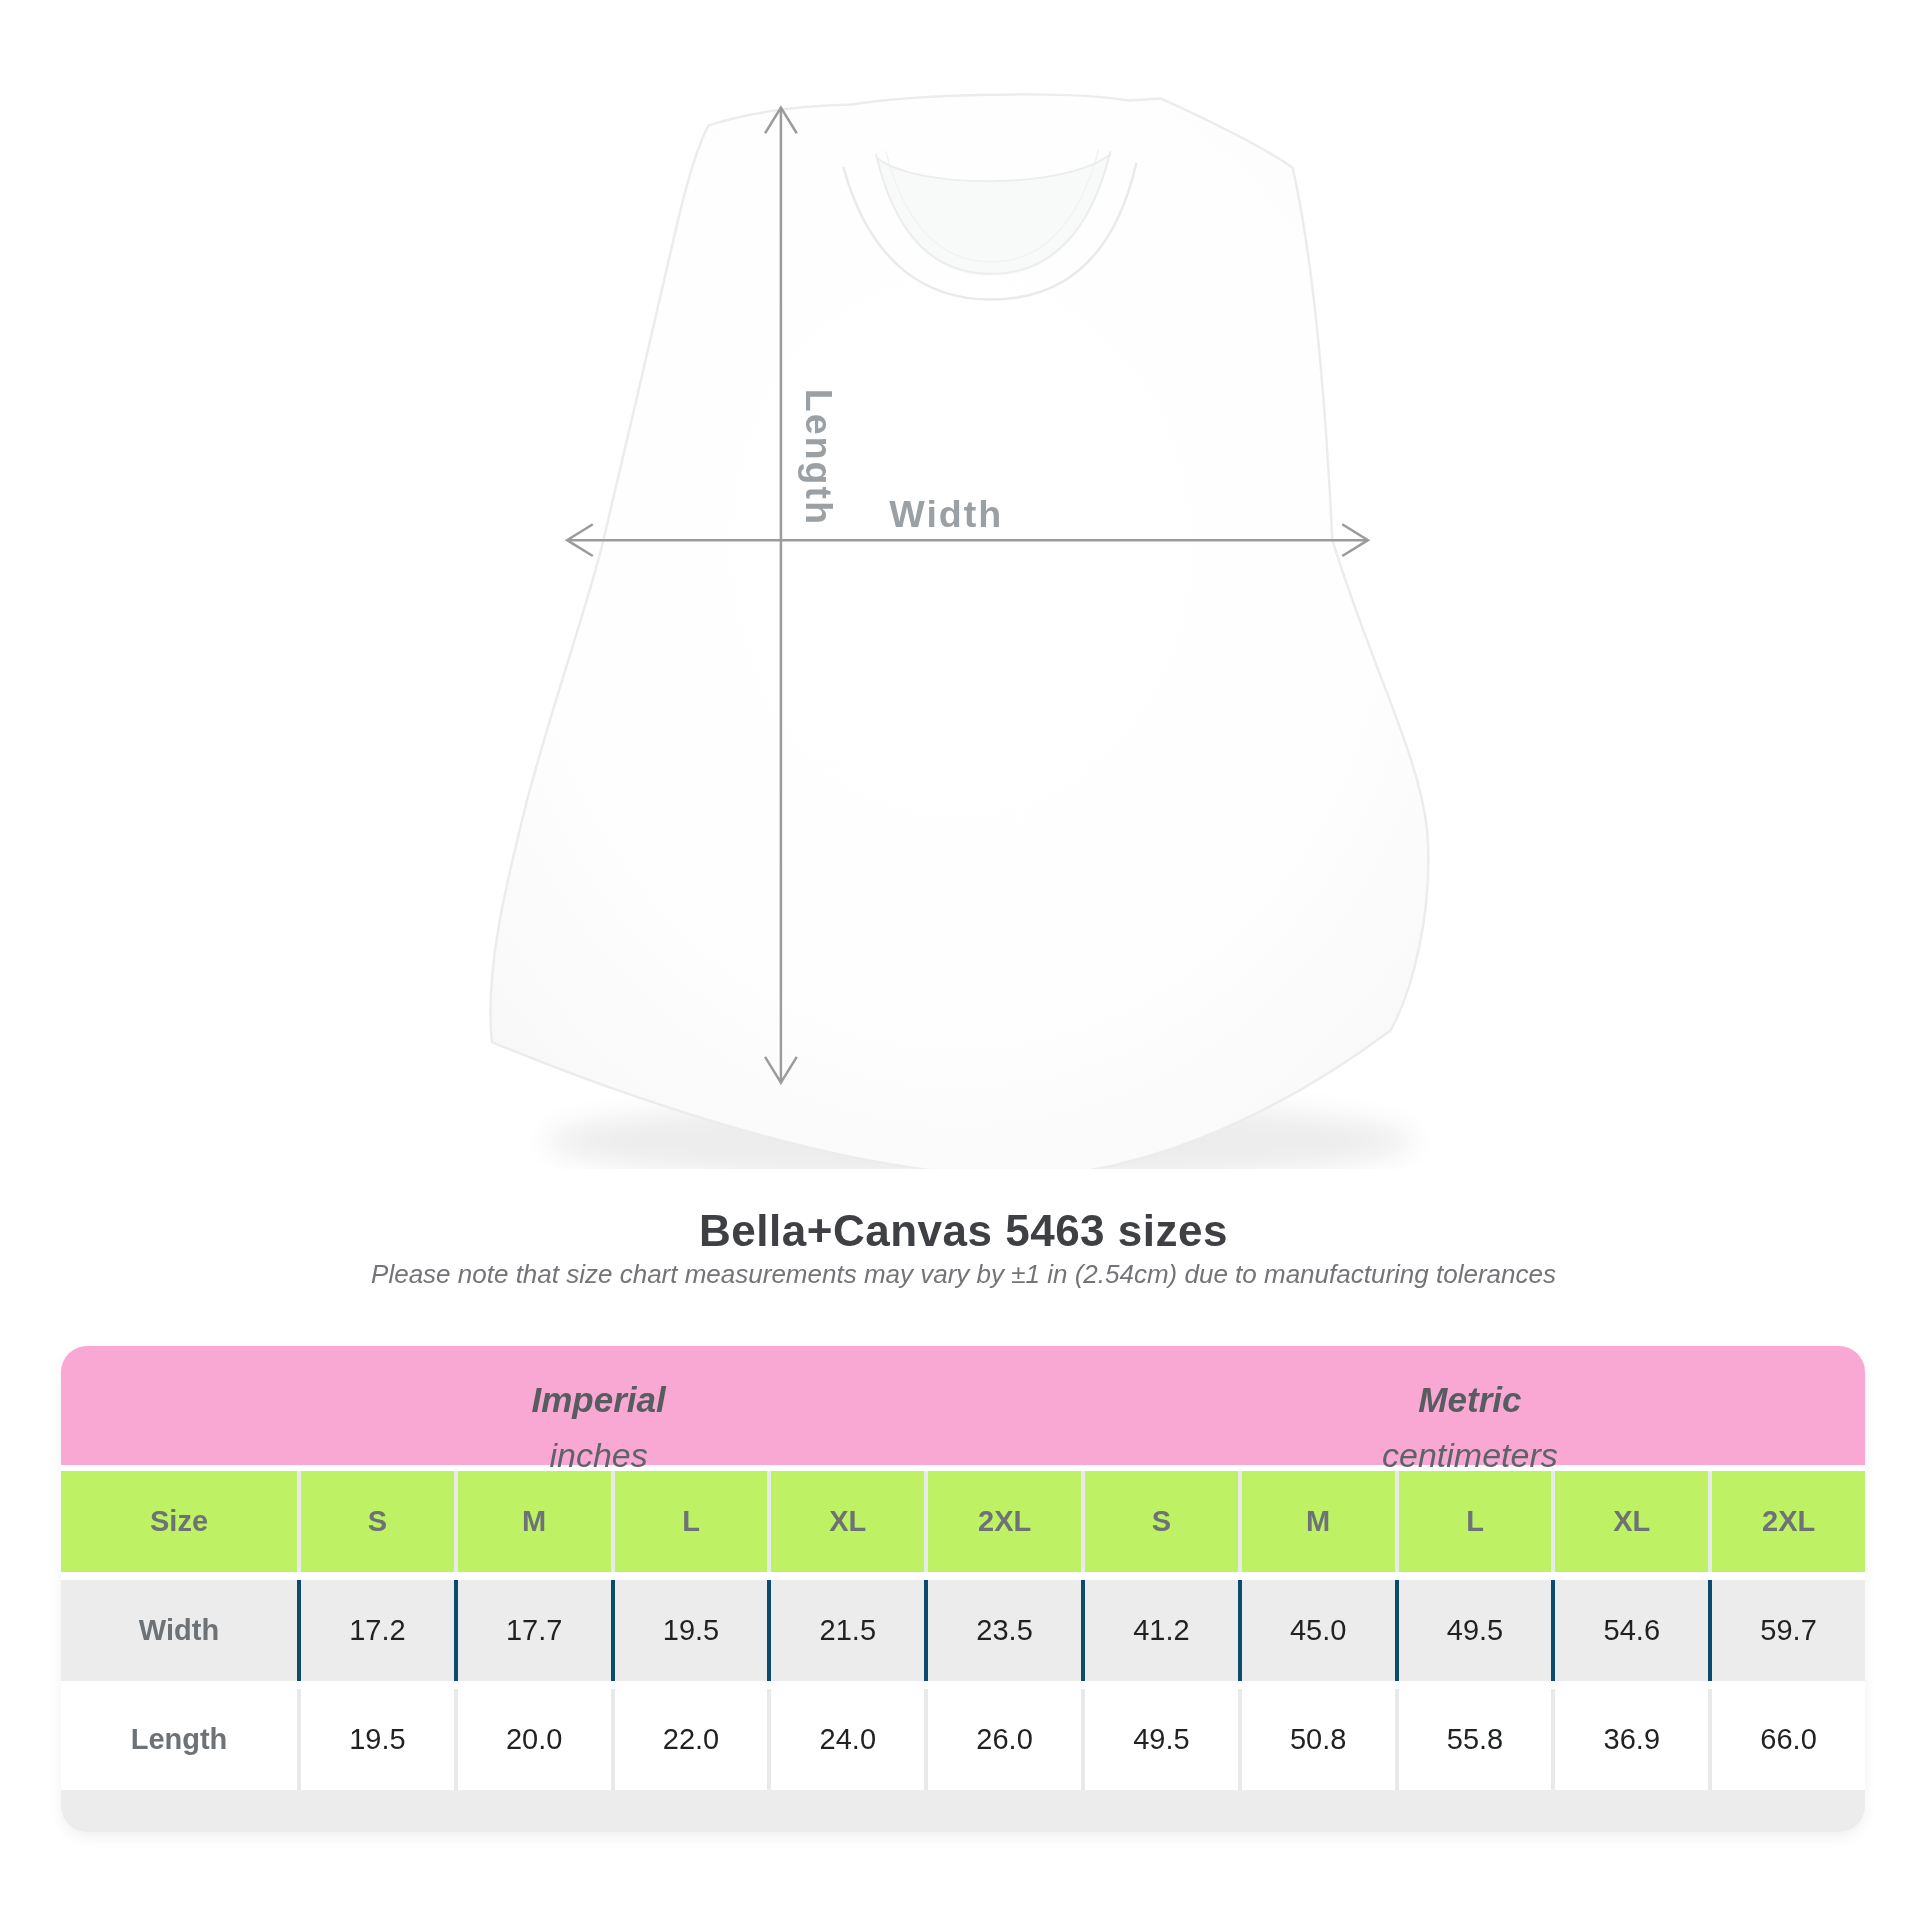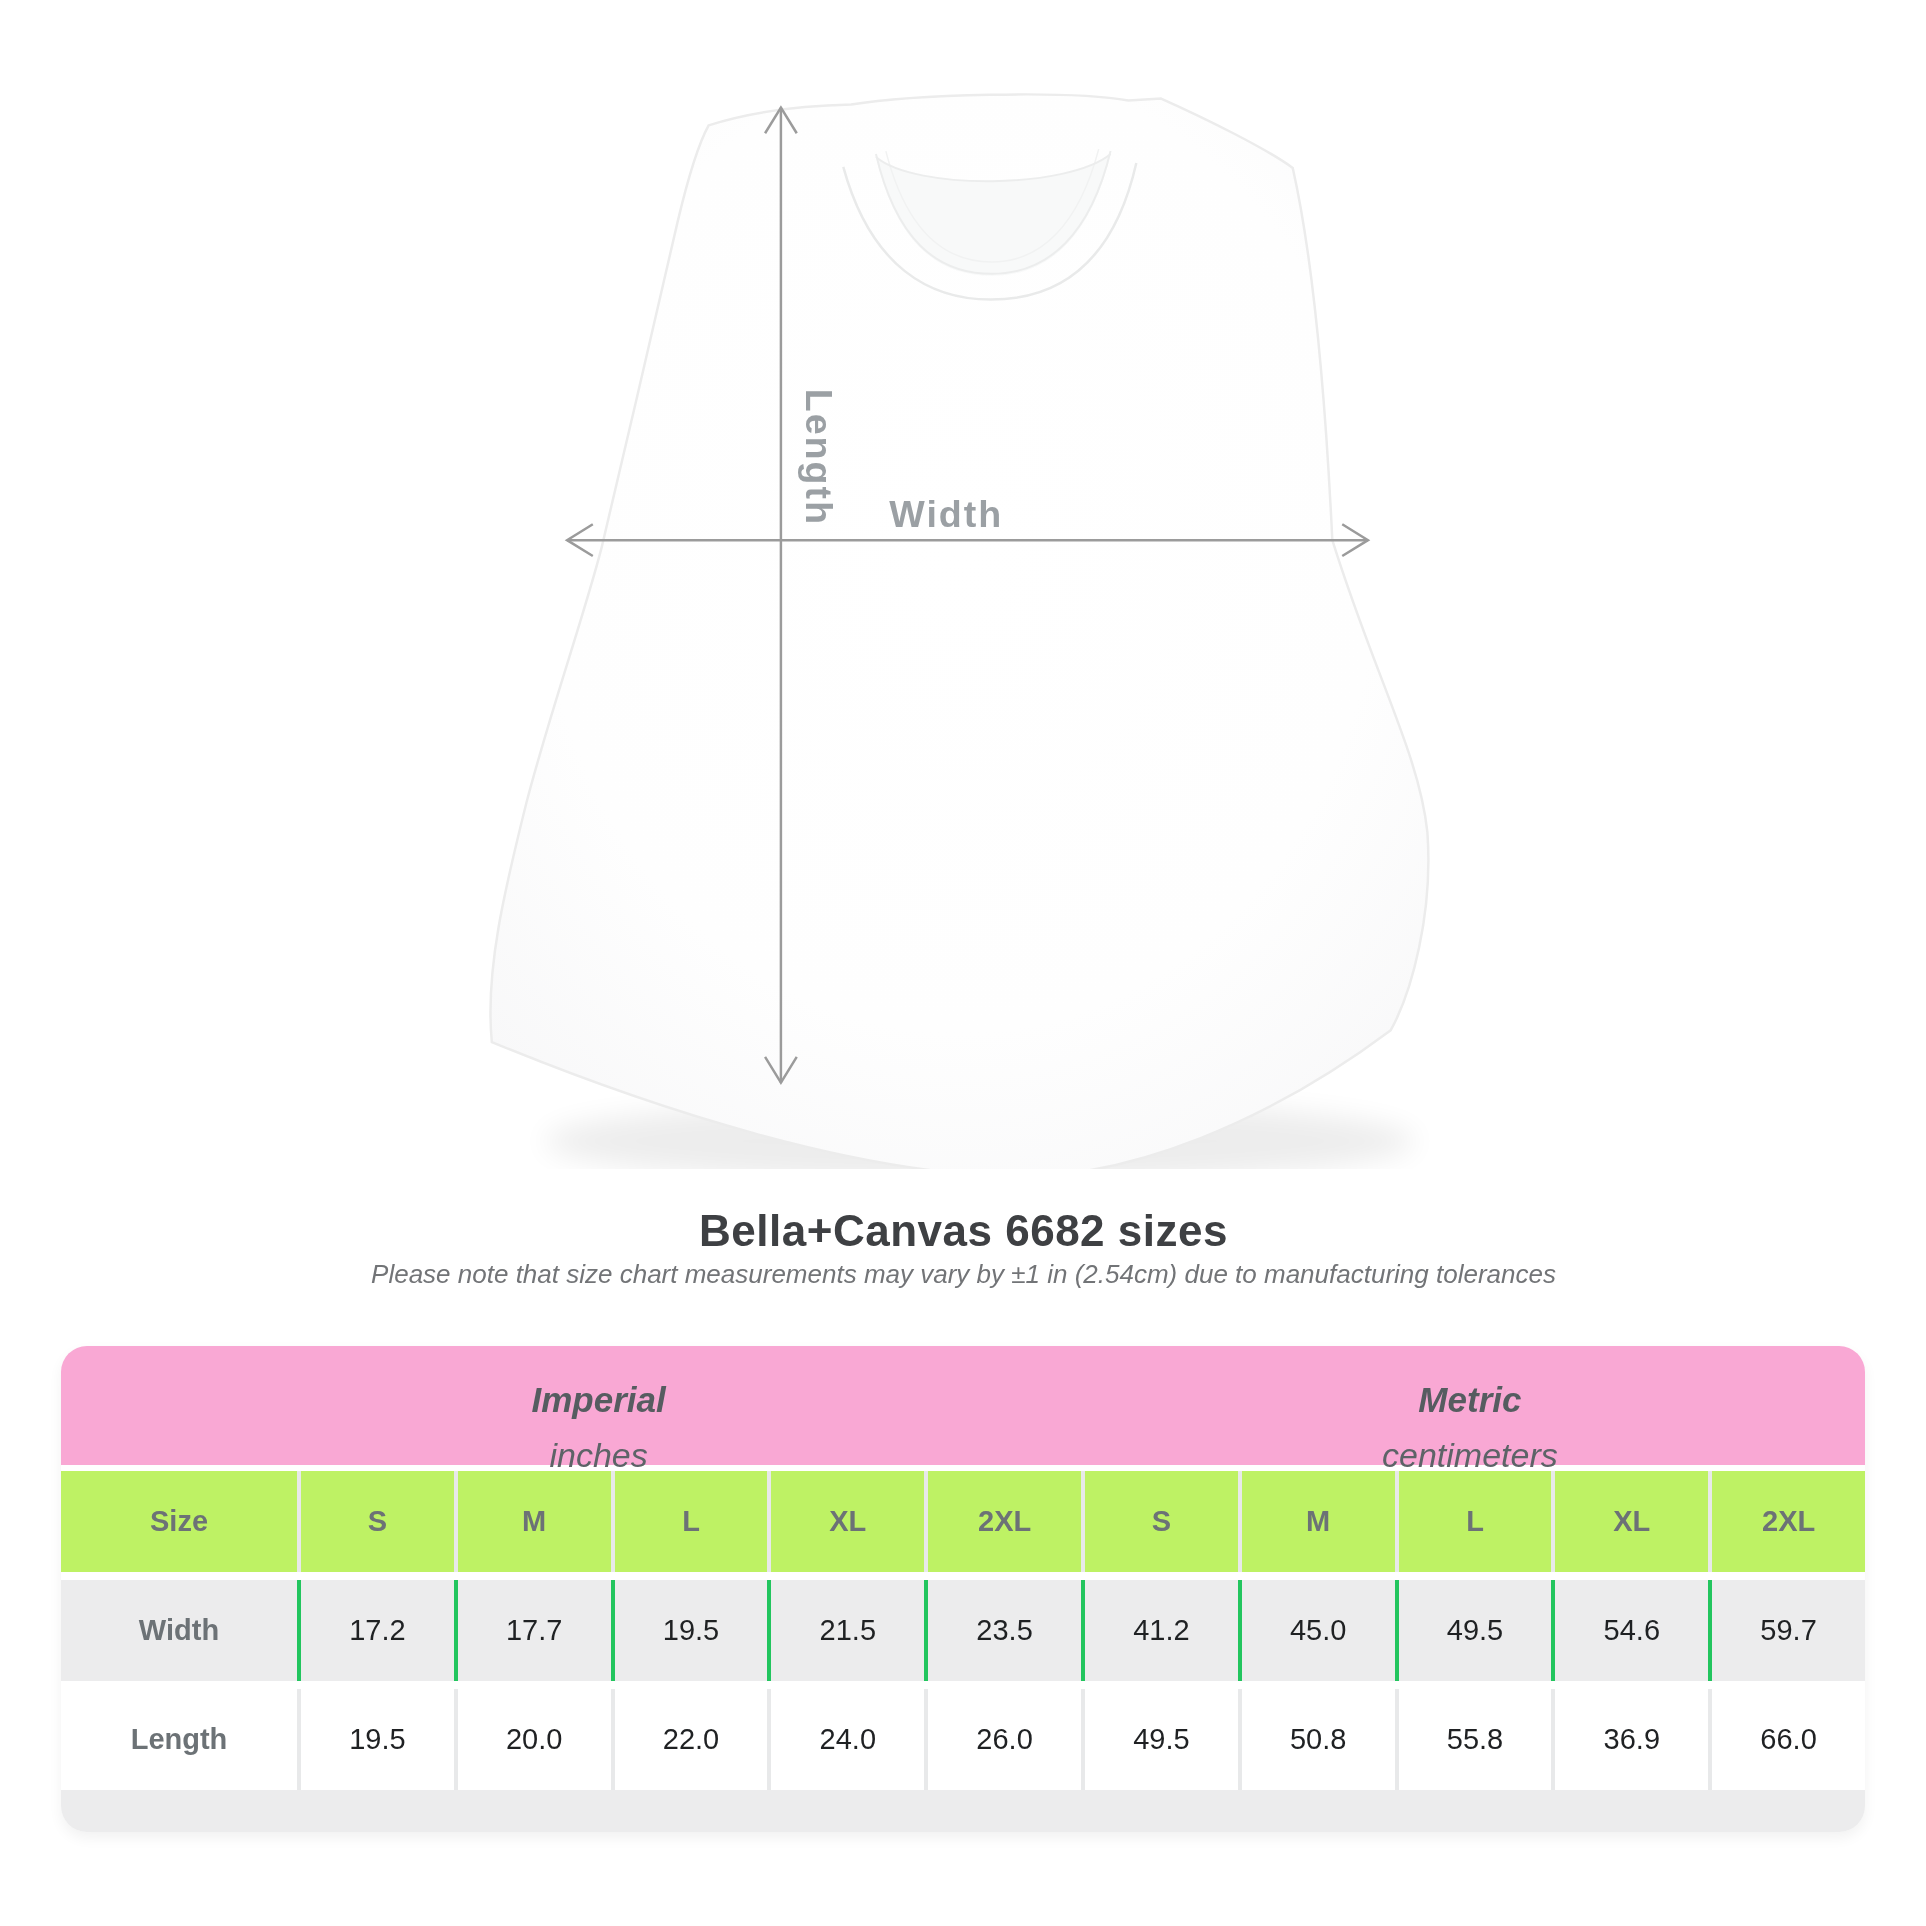--- a/index.html
+++ b/index.html
@@ -49,21 +49,21 @@
     display:flex;align-items:center;justify-content:center;
     font-size:29px;
   }
   .cell.head{font-weight:bold;color:#6c7276;}
   .cell.num{color:#1f2123;}
   .row-sizes{margin-top:6px;}
   .row-sizes .cell{background:#bef264;}
   .row-sizes .cell + .cell{border-left:4px solid #e8e9ea;}
   .row-gray{margin-top:8px;}
   .row-gray .cell{background:#ececed;}
-  .row-gray .cell + .cell{border-left:4px solid #22c55e;}
+  .row-gray .cell + .cell{border-left:4px solid #0c4a6e;}
   .row-white{margin-top:8px;}
   .row-white .cell{background:#ffffff;}
   .row-white .cell + .cell{border-left:4px solid #e8e9ea;}
   .table-footer{height:42px;background:#ececed;border-radius:0 0 26px 26px;}
 </style>
 </head>
 <body>
 
 <div class="figure">
   <svg viewBox="0 0 1200 1140">
@@ -114,21 +114,21 @@
       <line x1="193" y1="505" x2="1002" y2="505"></line>
       <polyline points="219,489 193,505 219,521"></polyline>
       <polyline points="976,489 1002,505 976,521"></polyline>
     </g>
 
     <text transform="translate(434,352) rotate(90)" font-size="38" font-weight="bold" fill="#9ba0a4" letter-spacing="2">Length</text>
     <text x="576" y="492" text-anchor="middle" font-size="38" font-weight="bold" fill="#9ba0a4" letter-spacing="2">Width</text>
   </svg>
 </div>
 
-<div class="page-title">Bella+Canvas 6682 sizes</div>
+<div class="page-title">Bella+Canvas 5463 sizes</div>
 <div class="page-note">Please note that size chart measurements may vary by ±1 in (2.54cm) due to manufacturing tolerances</div>
 
 <div class="size-table">
 
   <div class="unit-band">
     <div class="unit-group imperial">
       <div class="unit-name">Imperial</div>
       <div class="unit-sub">inches</div>
     </div>
     <div class="unit-group metric">

